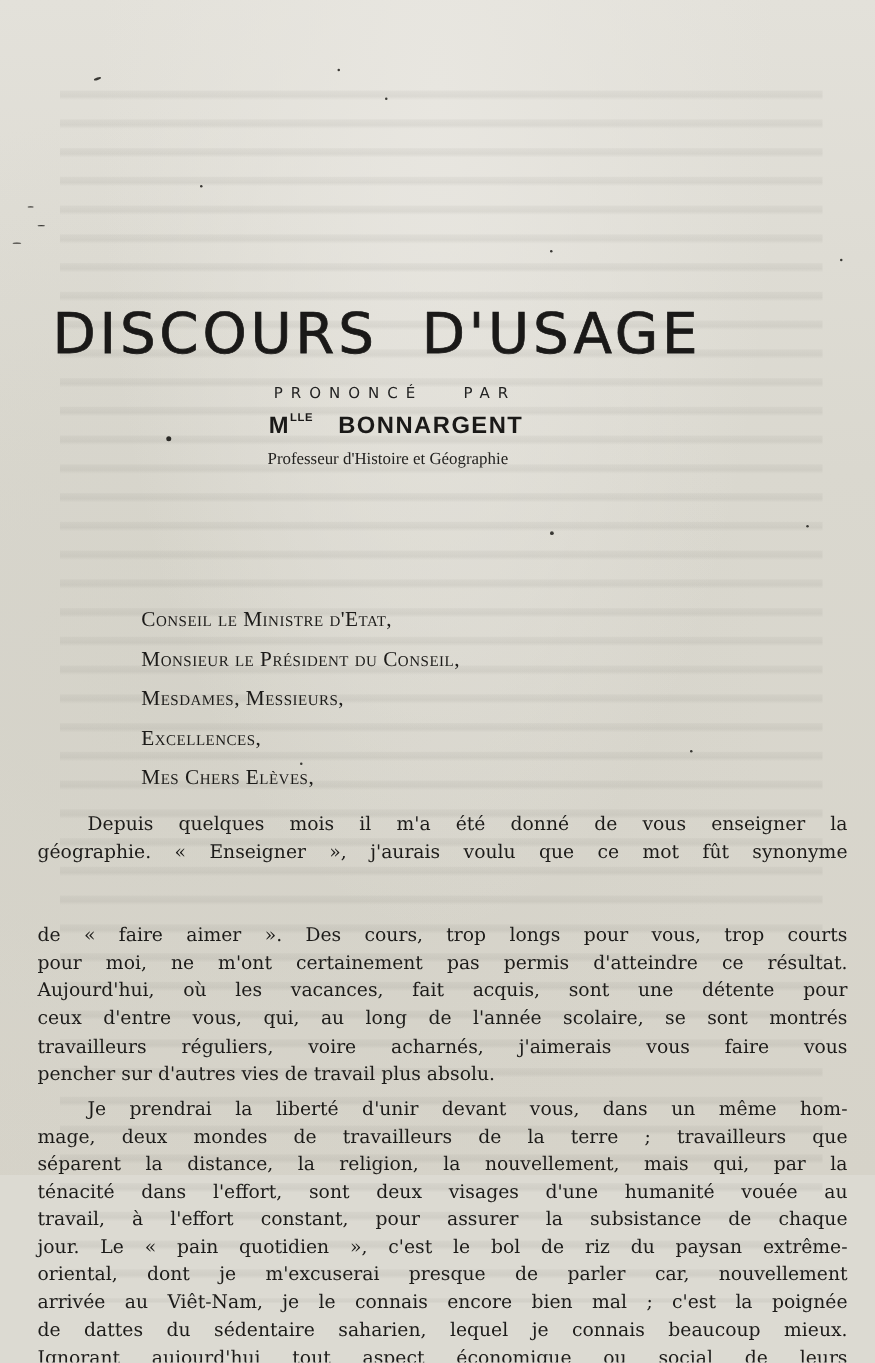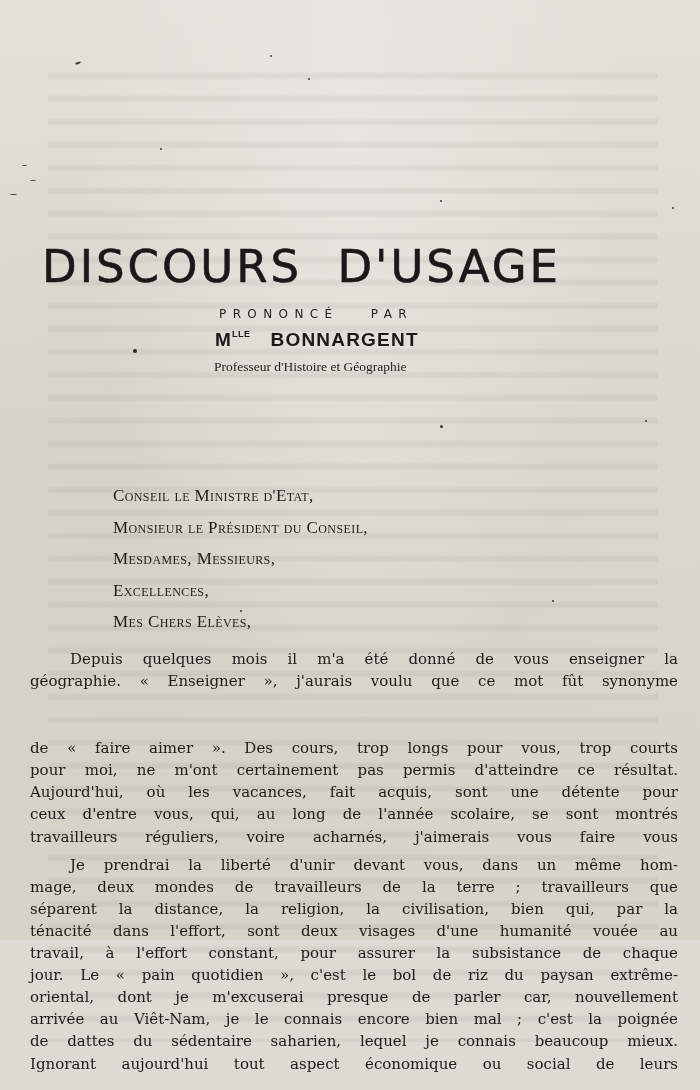--- a/index.html
+++ b/index.html
@@ -204,25 +204,26 @@
 
   <div class="body-text">
     <p>
       <span class="line indent" style="word-spacing: 0px;">Depuis quelques mois il m'a été donné de vous enseigner la</span>
       <span class="line" style="word-spacing: 0px;">géographie. « Enseigner », j'aurais voulu que ce mot fût synonyme</span>
       <span class="line" style="word-spacing: 0px; margin-top: 45px;">de « faire aimer ». Des cours, trop longs pour vous, trop courts</span>
       <span class="line" style="word-spacing: 0px;">pour moi, ne m'ont certainement pas permis d'atteindre ce résultat.</span>
       <span class="line" style="word-spacing: 0px;">Aujourd'hui, où les vacances, fait acquis, sont une détente pour</span>
       <span class="line" style="word-spacing: 0px;">ceux d'entre vous, qui, au long de l'année scolaire, se sont montrés</span>
       <span class="line" style="word-spacing: 0px;">travailleurs réguliers, voire acharnés, j'aimerais vous faire vous</span>
+      <span class="line last">pencher sur d'autres vies de travail plus absolu.</span>
     </p>
     <p>
       <span class="line indent" style="word-spacing: 0px;">Je prendrai la liberté d'unir devant vous, dans un même hom-</span>
       <span class="line" style="word-spacing: 0px;">mage, deux mondes de travailleurs de la terre ; travailleurs que</span>
-      <span class="line" style="word-spacing: 0px;">séparent la distance, la religion, la civilisation, bien qui, par la</span>
+      <span class="line" style="word-spacing: 0px;">séparent la distance, la religion, la nouvellement, mais qui, par la</span>
       <span class="line" style="word-spacing: 0px;">ténacité dans l'effort, sont deux visages d'une humanité vouée au</span>
       <span class="line" style="word-spacing: 0px;">travail, à l'effort constant, pour assurer la subsistance de chaque</span>
       <span class="line" style="word-spacing: 0px;">jour. Le « pain quotidien », c'est le bol de riz du paysan extrême-</span>
       <span class="line" style="word-spacing: 0px;">oriental, dont je m'excuserai presque de parler car, nouvellement</span>
       <span class="line" style="word-spacing: 0px;">arrivée au Viêt-Nam, je le connais encore bien mal ; c'est la poignée</span>
       <span class="line" style="word-spacing: 0px;">de dattes du sédentaire saharien, lequel je connais beaucoup mieux.</span>
       <span class="line" style="word-spacing: 0px;">Ignorant aujourd'hui tout aspect économique ou social de leurs</span>
     </p>
   </div>
 </div>

